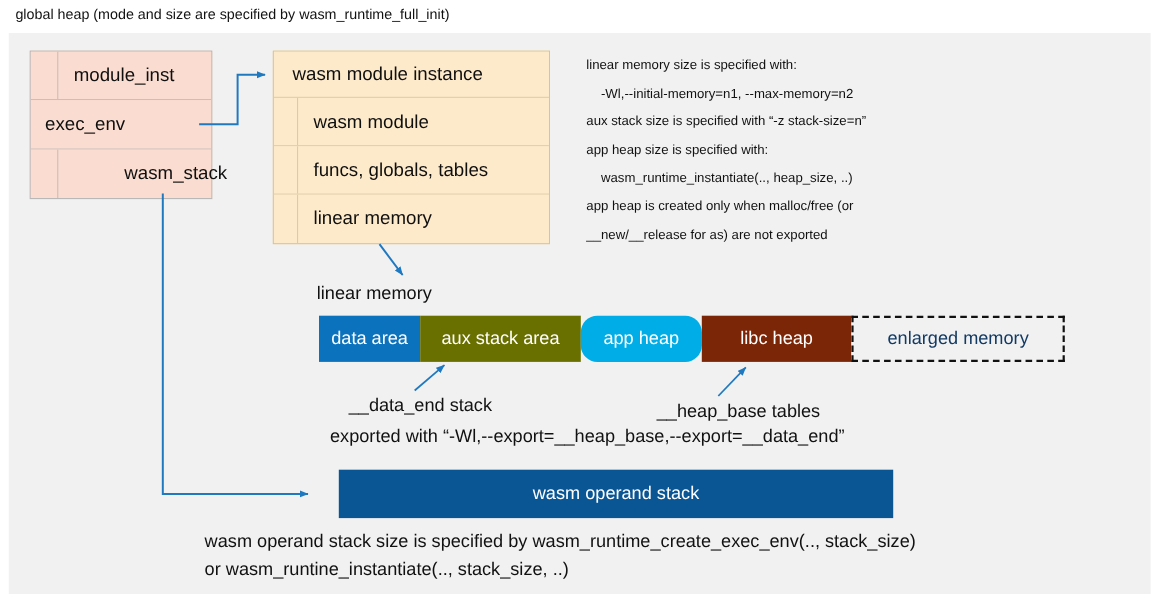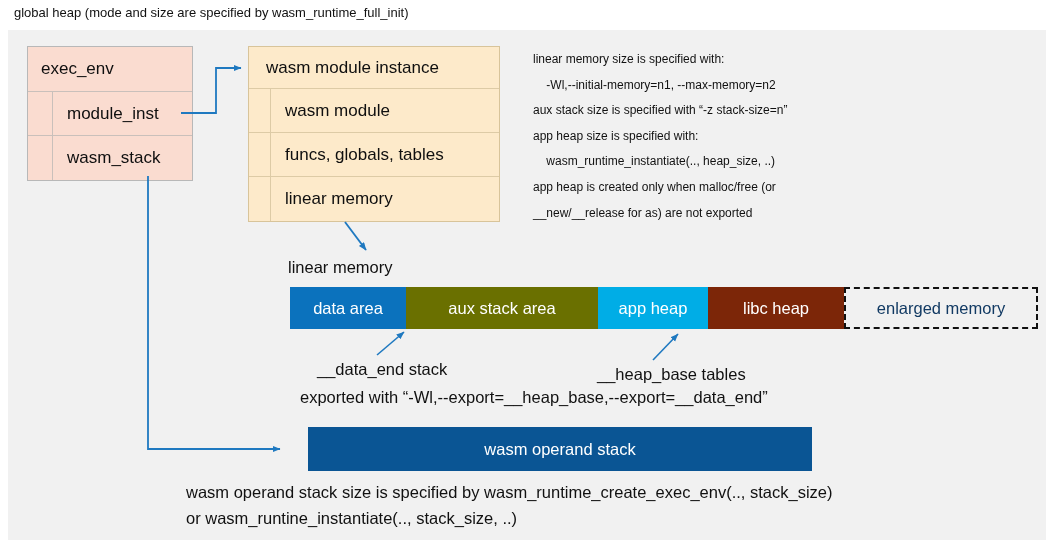--- a/index.html
+++ b/index.html
@@ -71,21 +71,21 @@
 
   
   .struct.pink {
     left: 27px;
     top: 46px;
     width: 166px;
     border: 1px solid #b8b8b8;
     background: #fadcd0;
   }
   .struct.pink .row { border-bottom: 1px solid #c9c0bb; background: #fadcd0; }
-  .struct.pink .row:last-child { border-bottom: none; }
+  .struct.pink .row:last-child { border-bottom: none; gap: 46px; }
   .struct.pink .row .indent { width: 25px; border-right: 1px solid #c9c0bb; }
   .struct.pink .r-title { height: 45px; padding-left: 13px; }
   .struct.pink .r-sub   { height: 44px; }
 
   
   .struct.cream {
     left: 248px;
     top: 46px;
     width: 252px;
     border: 1px solid #d8c49a;
@@ -194,26 +194,26 @@
 </head>
 <body>
 
 <div id="canvas">
 
   <div class="top-caption">global heap (mode and size are specified by wasm_runtime_full_init)</div>
 
   <div class="panel"></div>
 
   <div class="struct pink">
+    <div class="row r-sub">
+      <span class="indent"></span>
+      <span class="cell">module_inst</span>
+    </div>
     <div class="row r-title">
       <span class="cell" style="padding-left:0">exec_env</span>
-    </div>
-    <div class="row r-sub">
-      <span class="indent"></span>
-      <span class="cell">module_inst</span>
     </div>
     <div class="row r-sub">
       <span class="indent"></span>
       <span class="cell">wasm_stack</span>
     </div>
   </div>
 
   <div class="struct cream">
     <div class="row r-title">
       <span class="cell" style="padding-left:0">wasm module instance</span>
@@ -236,23 +236,23 @@
     -Wl,--initial-memory=n1, --max-memory=n2
 aux stack size is specified with “-z stack-size=n”
 app heap size is specified with:
     wasm_runtime_instantiate(.., heap_size, ..)
 app heap is created only when malloc/free (or
 __new/__release for as) are not exported</div>
 
   <div class="lm-label">linear memory</div>
 
   <div class="membar" id="membar">
-      <div class="seg" style="width: 116px; background: rgb(11, 114, 189); text-align: right;">data area</div>
-      <div class="seg" style="width: 192px; background: rgb(106, 112, 0);">aux stack area</div>
-      <div class="seg" style="width: 110px; background: rgb(0, 173, 230);">app heap</div>
+      <div class="seg" style="width: 92px; background: rgb(11, 114, 189); text-align: right;">data area</div>
+      <div class="seg" style="width: 146px; background: rgb(106, 112, 0);">aux stack area</div>
+      <div class="seg" style="width: 110px; background: rgb(0, 173, 230); border-radius: 15px;">app heap</div>
       <div class="seg" style="width: 136px; background: rgb(124, 38, 8);">libc heap</div>
       <div class="seg dashed" style="width: 194px;">enlarged memory</div>
     </div>
 
   <div class="anno data-end">__data_end stack</div>
   <div class="anno heap-base">__heap_base tables</div>
   <div class="anno exported">exported with “-Wl,--export=__heap_base,--export=__data_end”</div>
 
   <div class="opstack" style="background: rgb(10, 85, 148); margin-left: 20px;">wasm operand stack</div>
 

